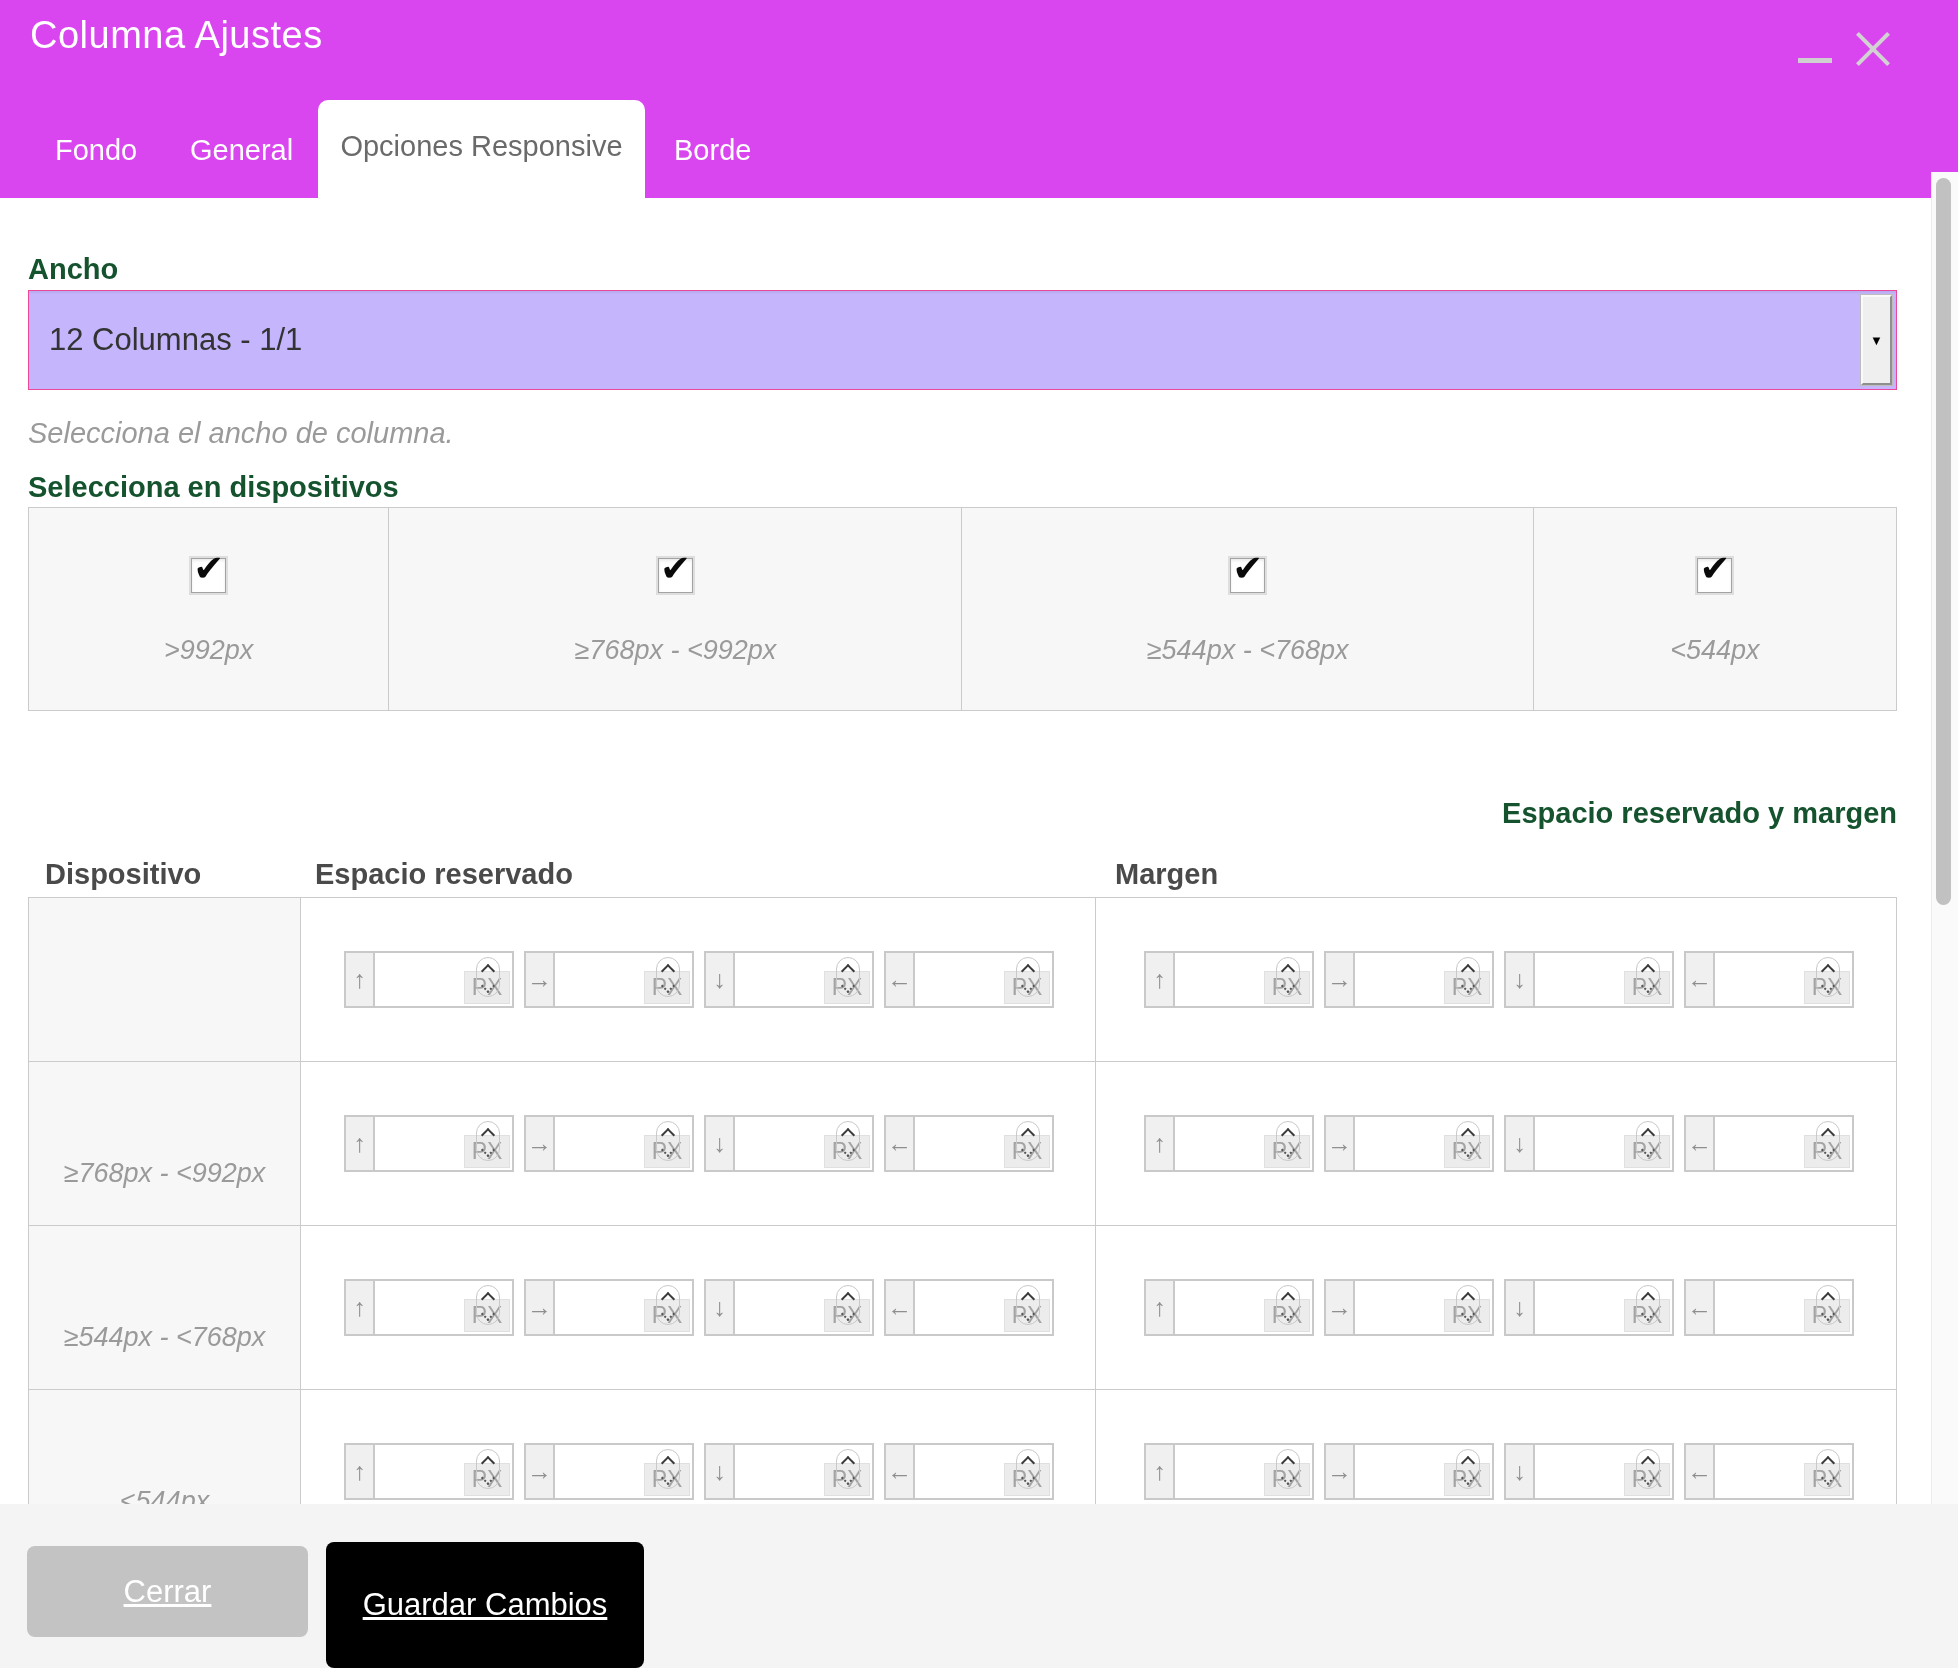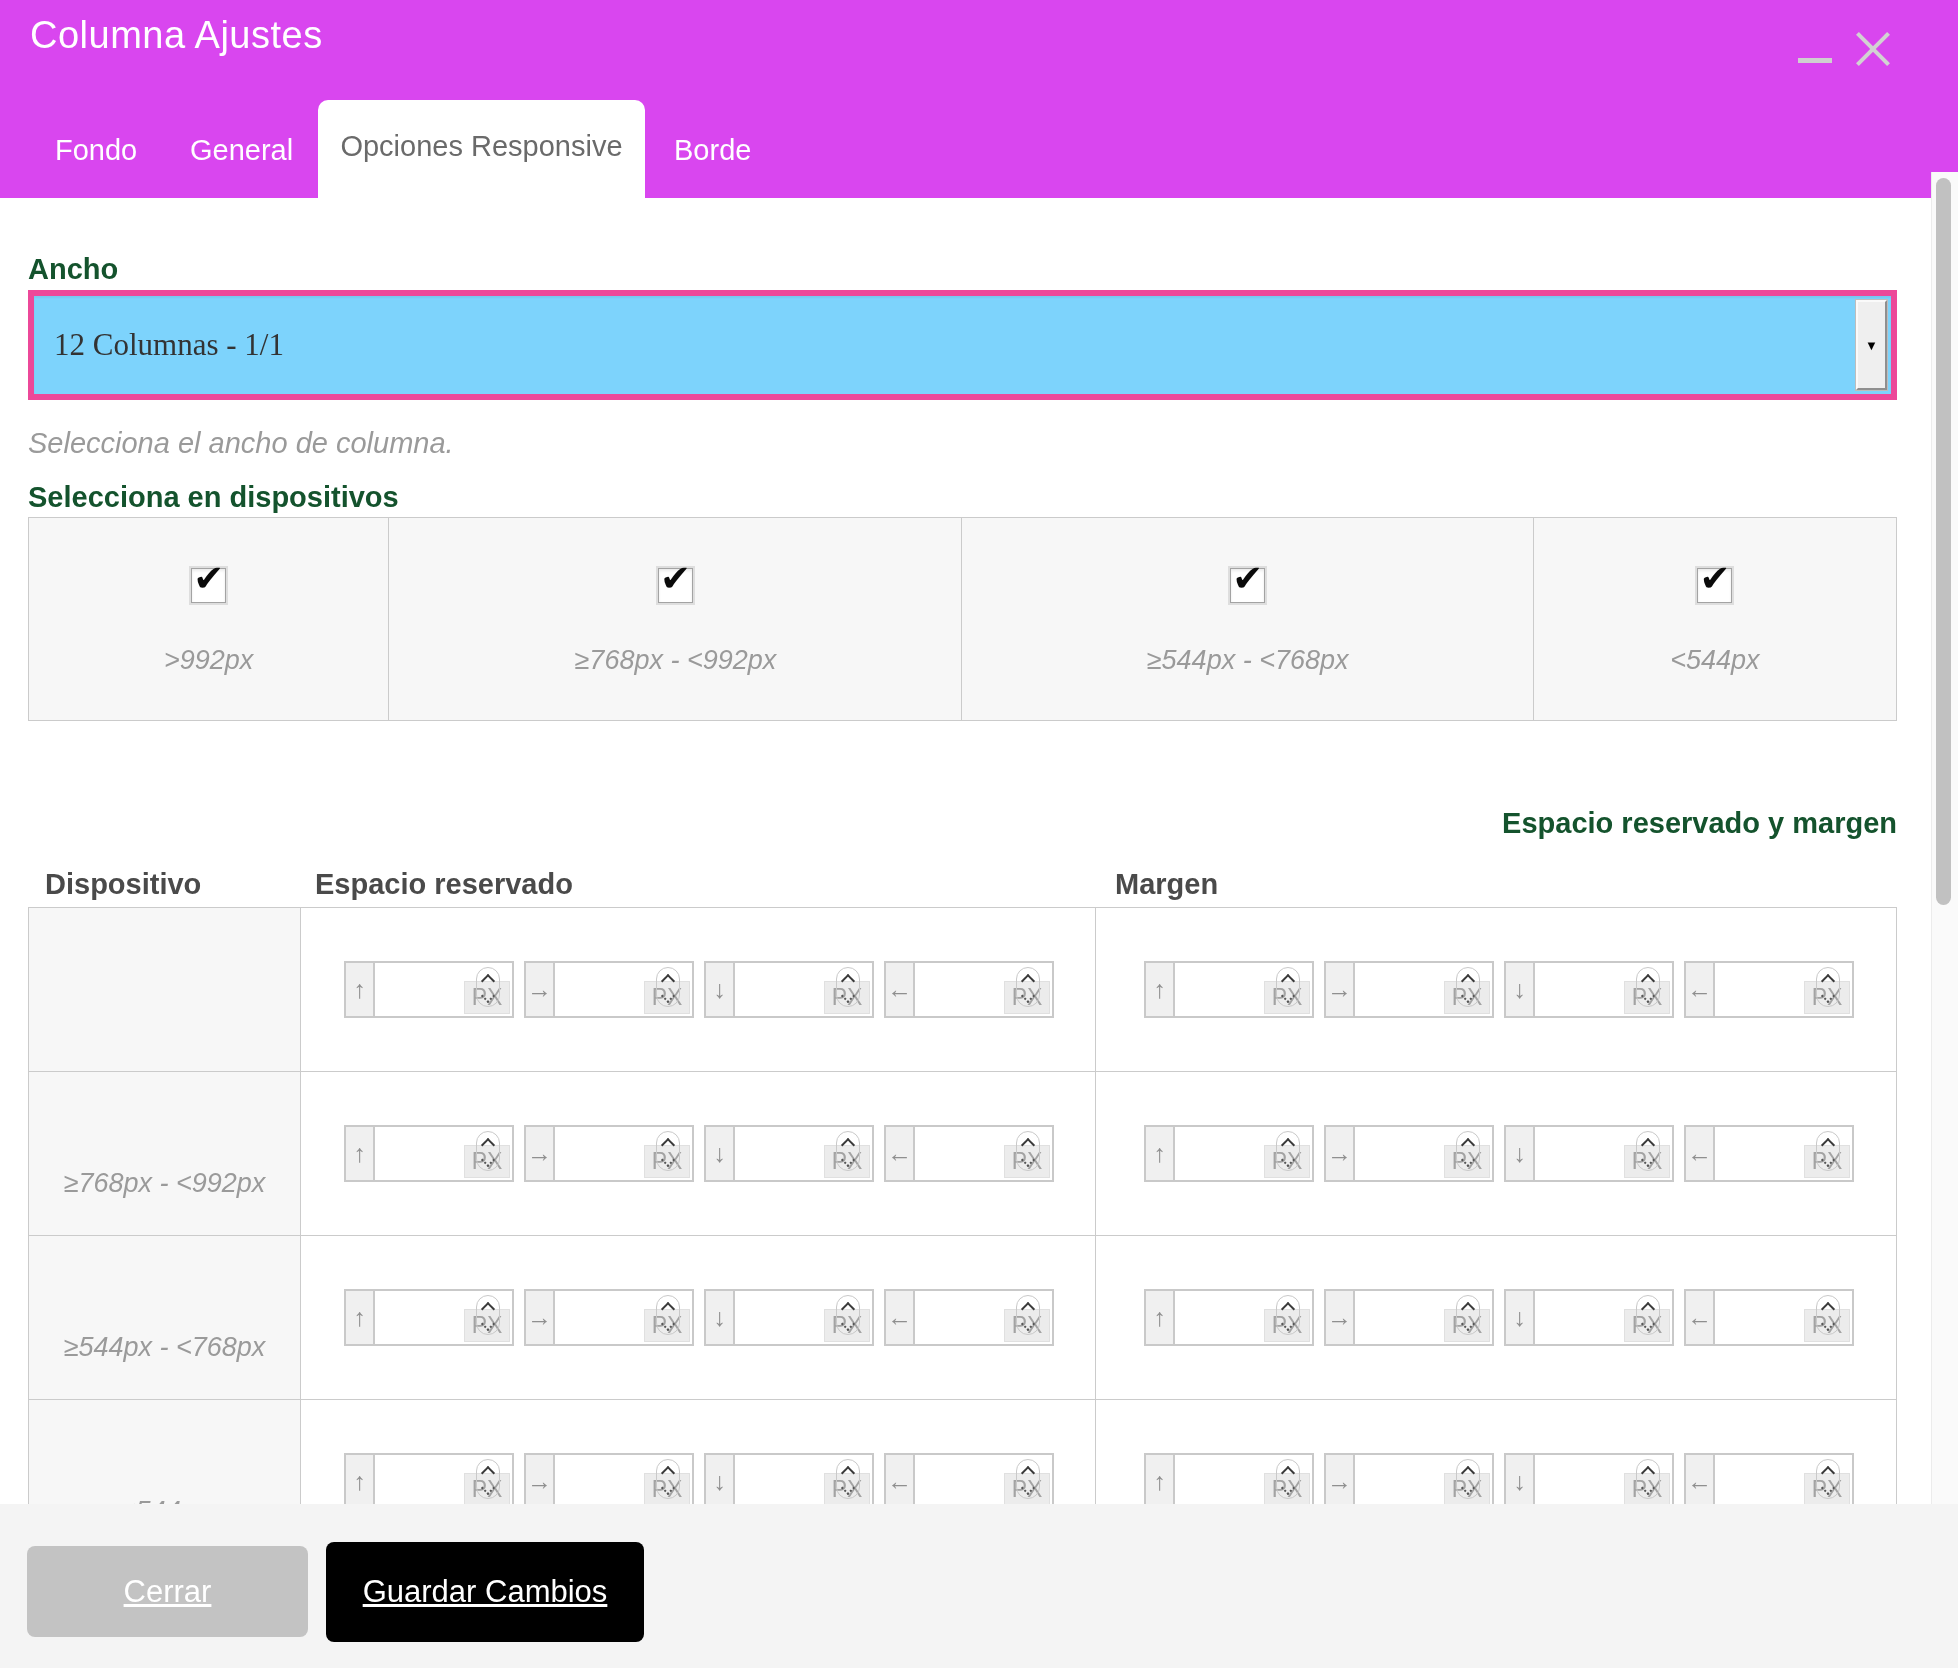--- a/index.html
+++ b/index.html
@@ -28,22 +28,22 @@
   .tab.active{
     left:318px;width:327px;background:#fff;color:#6a6a6a;
     border-radius:10px 10px 0 0;justify-content:center;padding-top:30px;
   }
   
   .content{position:absolute;top:198px;left:0;right:0;bottom:0;overflow:hidden;background:#fff;
            padding-left:28px;padding-right:61px;box-sizing:border-box;z-index:1;}
   .section-heading{font-size:29px;font-weight:bold;color:#14532d;line-height:34px;}
   .lbl-ancho{margin-top:54px;}
   
-  .select{position:relative;margin-top:4px;height:98px;background:#7dd3fc;border:6px solid #ec4899;
-          box-shadow:inset 0 2px 2px rgba(0,0,0,.05);cursor:pointer;font-family:Liberation Serif, serif;}
+  .select{position:relative;margin-top:4px;height:98px;background:#c4b5fd;border:1px solid #ec4899;
+          box-shadow:inset 0 2px 2px rgba(0,0,0,.05);cursor:pointer;}
   .select-value{position:absolute;left:20px;top:0;height:100%;display:flex;align-items:center;
           font-size:31px;color:#333;}
   .select-btn{position:absolute;right:4px;top:4px;bottom:4px;width:27px;background:#efefef;
           border-top:2px solid #fafafa;border-left:2px solid #fafafa;
           border-right:2px solid #8f8f8f;border-bottom:2px solid #8f8f8f;
           outline:1px solid #bdbdbd;display:flex;align-items:center;justify-content:center;}
   .select-btn .tri{font-size:13px;color:#000;line-height:1;}
   .hint{margin-top:26px;font-size:29px;font-style:italic;color:#9a9a9a;line-height:34px;}
   .vis-heading{margin-top:20px;}
   
@@ -87,21 +87,21 @@
        padding-top:8px;box-sizing:border-box;cursor:pointer;}
   .chev-up{width:8px;height:8px;border-left:2px solid #3a3a3a;border-top:2px solid #3a3a3a;
        transform:rotate(45deg);}
   .chev-down{width:8px;height:8px;border-left:2px dotted #555;border-top:2px dotted #555;
        transform:rotate(225deg);margin-top:5px;}
   
   .footer{position:absolute;left:0;top:1504px;width:1958px;height:164px;background:#f4f4f4;z-index:6;}
   .btn{border:none;border-radius:8px;color:#fff;font-size:31px;cursor:pointer;
        font-family:"Liberation Sans","DejaVu Sans",sans-serif;position:absolute;text-decoration:underline;}
   .btn-close{left:27px;top:42px;width:281px;height:91px;background:#c3c3c3;}
-  .btn-save{left:326px;top:38px;width:318px;height:100px;background:#000;}
+  .btn-save{left:326px;top:38px;width:318px;height:126px;background:#000;}
   
   .scrollbar{position:absolute;right:0;top:172px;bottom:0;width:26px;background:#fafafa;
        border-left:1px solid #ececec;z-index:4;}
   .thumb{position:absolute;left:4px;top:6px;width:15px;height:727px;border-radius:8px;
        background:#c1c1c1;cursor:pointer;}
 </style>
 </head>
 <body>
 
 <div class="header">

